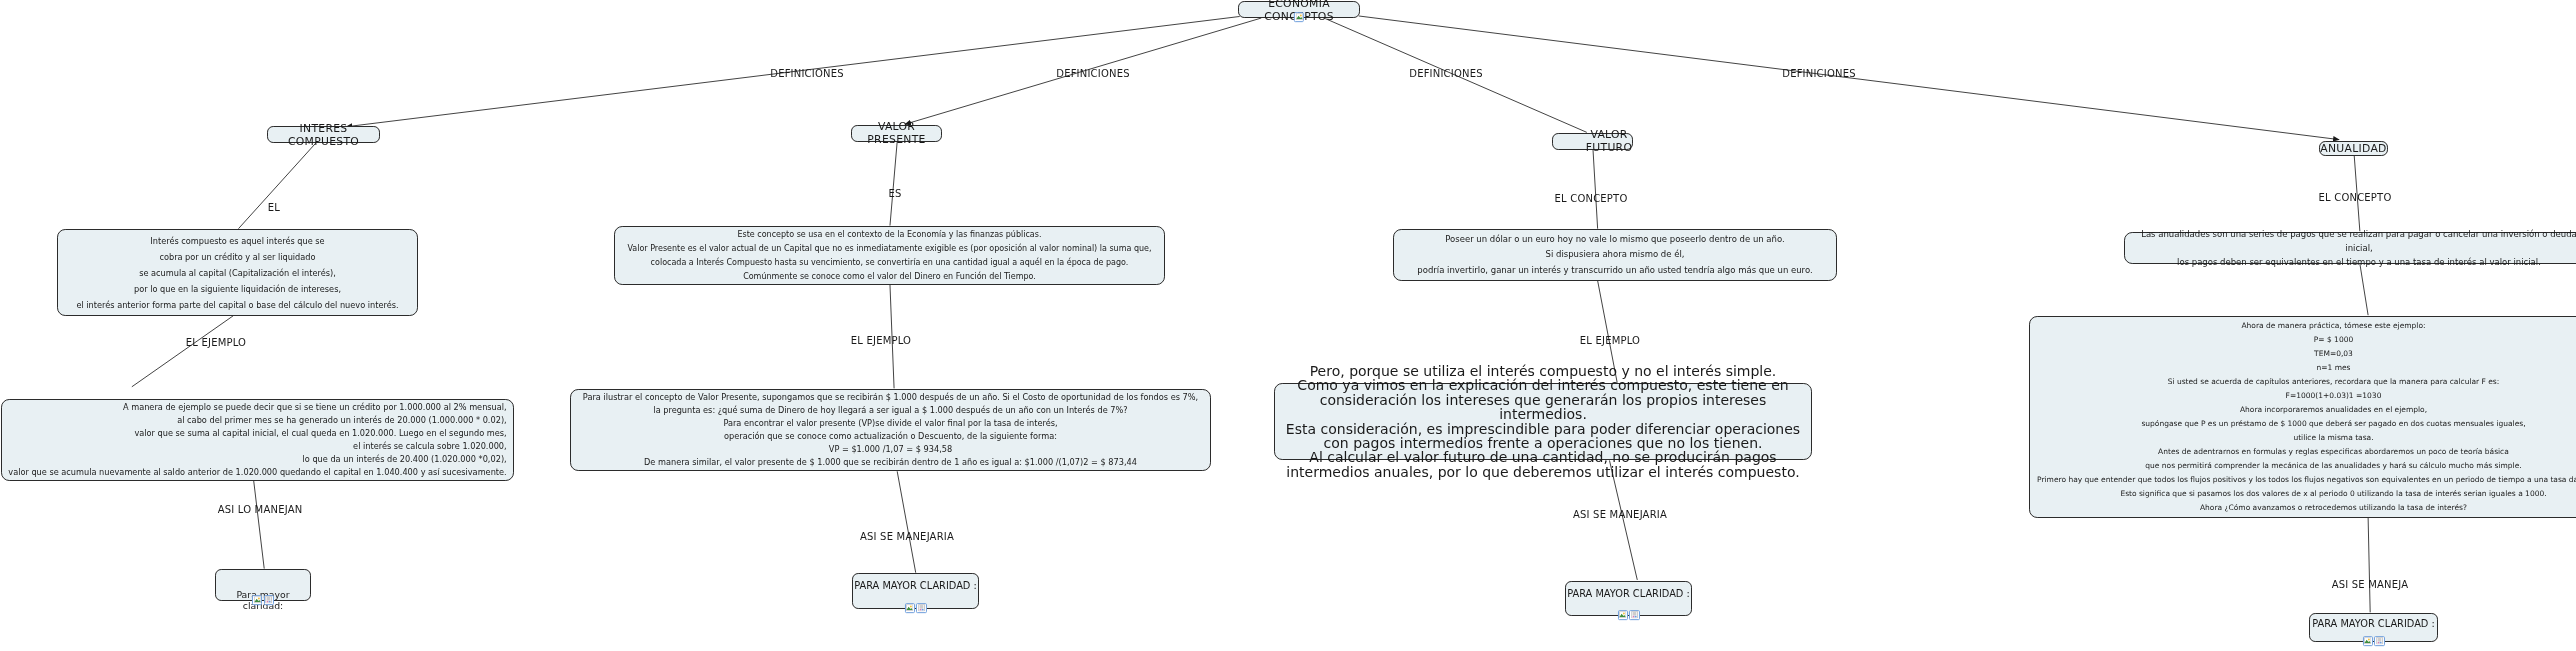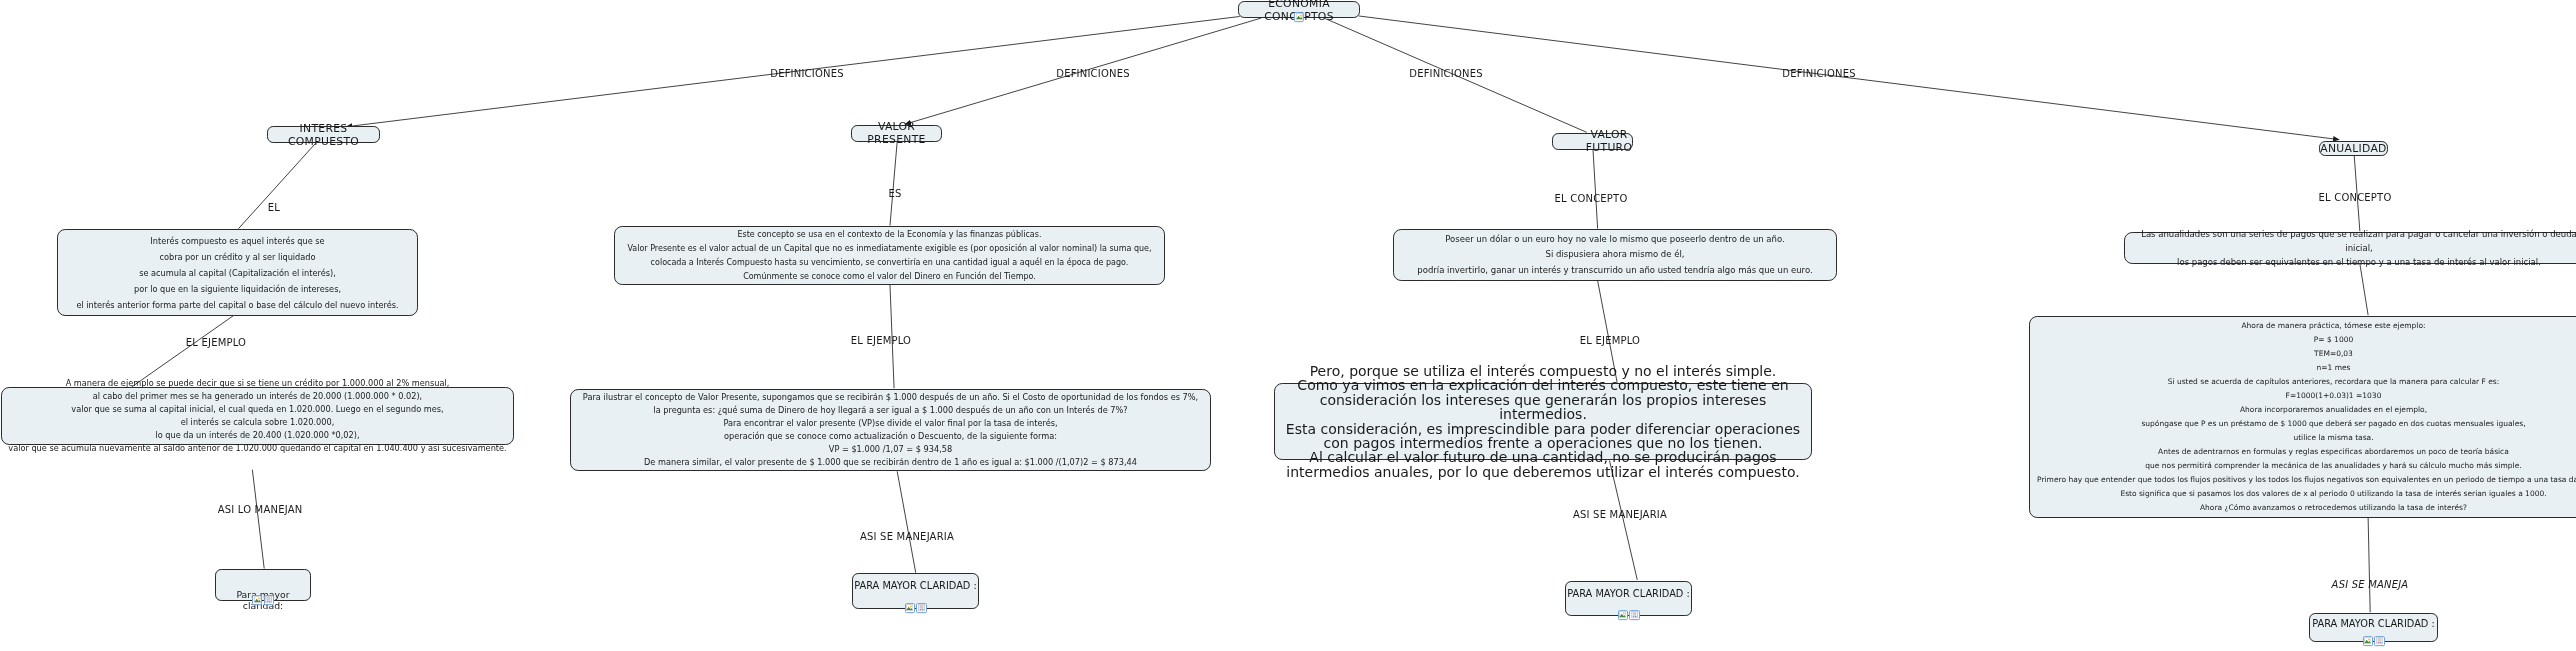--- a/index.html
+++ b/index.html
@@ -56,21 +56,21 @@
   #c1{left:267px;top:126px;width:113px;height:17px;}
   #c2{left:851px;top:125px;width:91px;height:16.5px;}
   #c3{left:1552px;top:133px;width:81px;height:16.5px;padding-left:33px;}
   #c4{left:2319px;top:141px;width:69px;height:15px;text-align:center;}
 
   #d1{left:57px;top:229px;width:361px;height:87px;font-size:8.2px;line-height:16px;}
   #d2{left:614px;top:226px;width:551px;height:59px;font-size:8px;line-height:14px;}
   #d3{left:1393px;top:229px;width:444px;height:52px;font-size:8.5px;line-height:15.5px;}
   #d4{left:2124px;top:232px;width:470px;height:32px;font-size:8.5px;line-height:14px;}
 
-  #e1{left:1px;top:387px;width:513px;height:58px;font-size:8.2px;line-height:13px;}
+  #e1{left:1px;top:399px;width:513px;height:82px;font-size:8.2px;line-height:13px;text-align:right;}
   #e2{left:570px;top:389px;width:641px;height:82px;font-size:8.2px;line-height:13px;}
   #e3{left:1274px;top:383px;width:538px;height:77px;font-size:14px;line-height:14.4px;}
   #e4{left:2029px;top:316px;width:609px;height:202px;font-size:7.5px;line-height:14px;}
 
   #n1{left:215px;top:569px;width:96px;height:32px;font-size:9.3px;align-items:flex-start;padding-top:19px;}
   #n2{left:852px;top:573px;width:127px;height:36px;font-size:9.8px;align-items:flex-start;padding-top:6.2px;}
   #n3{left:1565px;top:581px;width:127px;height:35px;font-size:9.8px;align-items:flex-start;padding-top:6.2px;}
   #n4{left:2309px;top:613px;width:129px;height:29px;font-size:9.8px;align-items:flex-start;padding-top:4.1px;}
 
   #lbl-def1{left:807px;top:73px;}
@@ -80,21 +80,21 @@
   #lbl-el{left:262px;top:207px;margin-left:12px;}
   #lbl-es{left:895px;top:193px;}
   #lbl-conc3{left:1591px;top:198px;}
   #lbl-conc4{left:2355px;top:197px;}
   #lbl-ej1{left:216px;top:342px;}
   #lbl-ej2{left:881px;top:340px;}
   #lbl-ej3{left:1610px;top:340px;}
   #lbl-man1{left:260px;top:509px;}
   #lbl-man2{left:907px;top:536px;}
   #lbl-man3{left:1620px;top:514px;}
-  #lbl-man4{left:2370px;top:584px;font-style:italic;}
+  #lbl-man4{left:2370px;top:584px;}
 </style>
 </head>
 <body>
 
 <div id="canvas">
 
   <svg id="wires" xmlns="http://www.w3.org/2000/svg" viewBox="0 0 5254 1264" width="2707" height="651">
     <defs>
       <marker id="arrow" markerWidth="13" markerHeight="11" refX="11" refY="5.5" orient="auto" markerUnits="userSpaceOnUse">
         <path d="M0,0 L13,5.5 L0,11 z" fill="#1a1a1a"></path>

